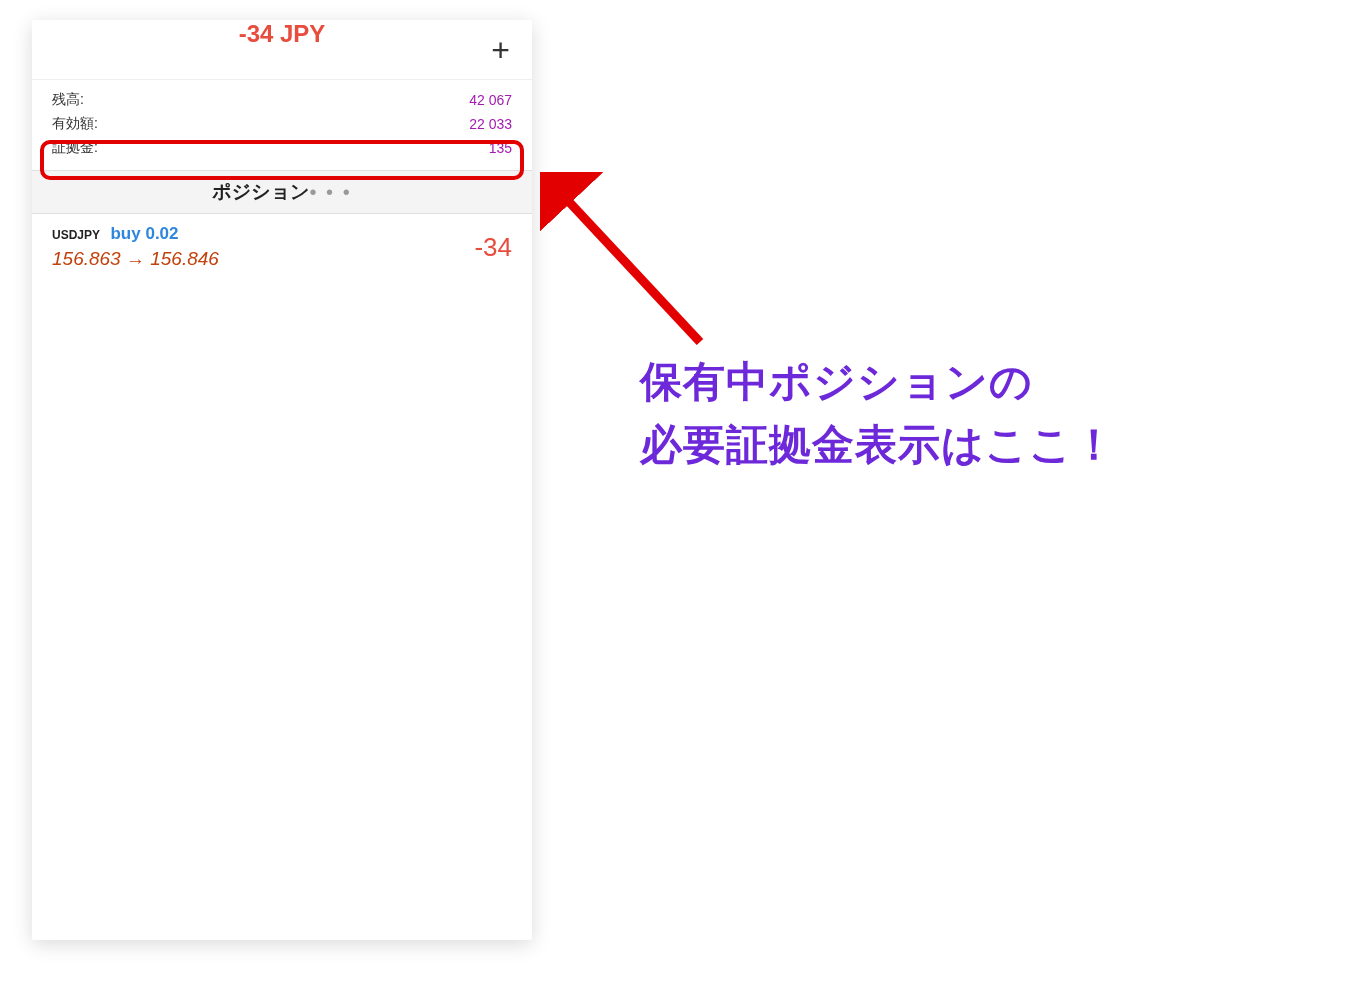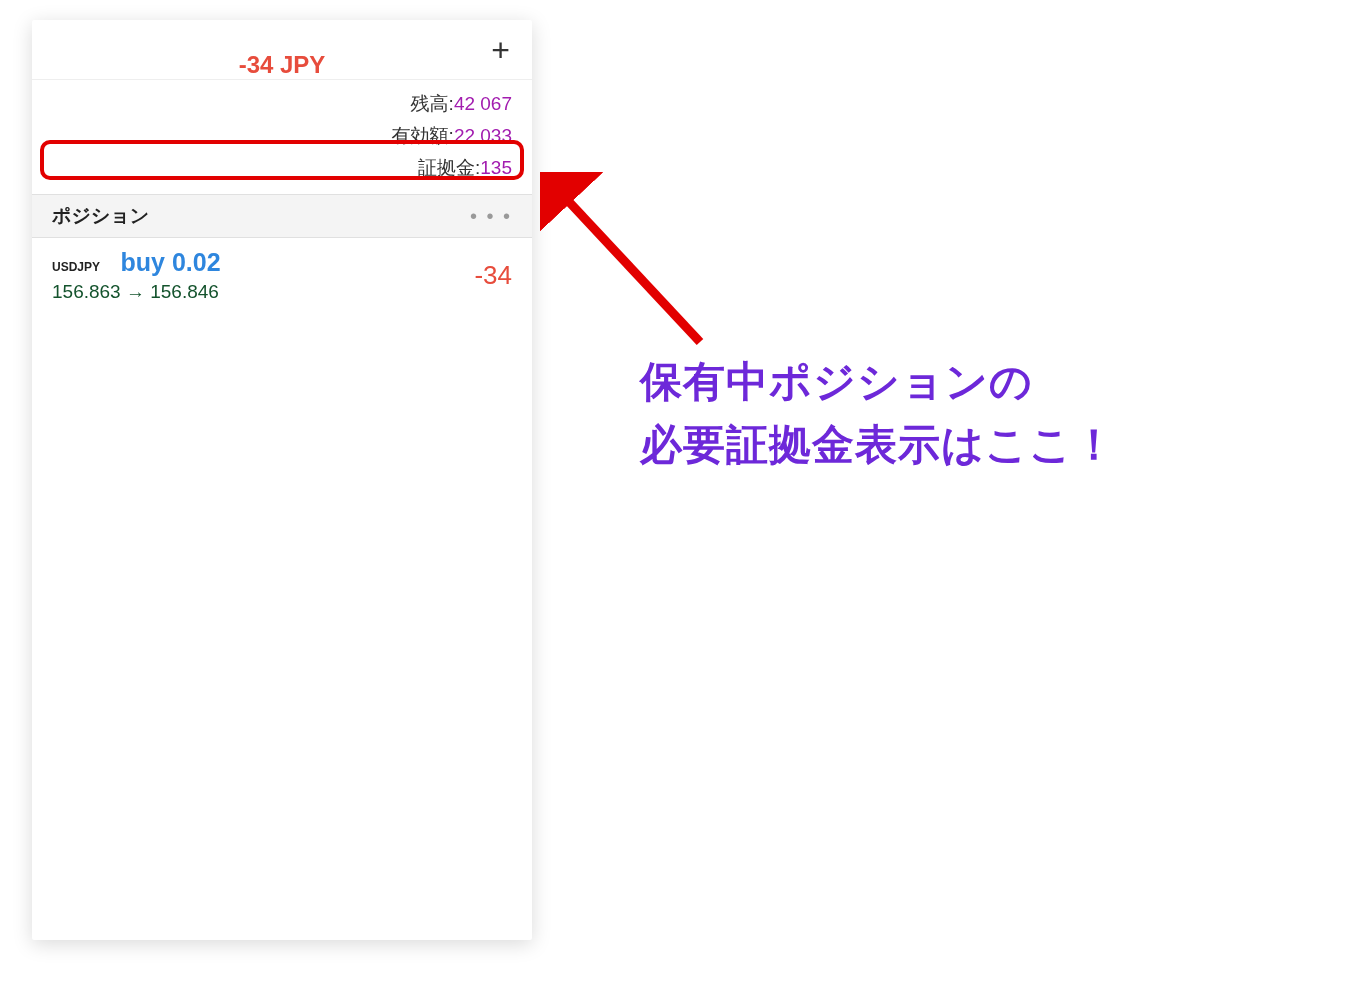--- a/index.html
+++ b/index.html
@@ -15,21 +15,21 @@
       left: 32px;
       top: 20px;
       width: 500px;
       height: 920px;
       background: #fff;
       box-shadow: 0 4px 20px rgba(0,0,0,0.15);
       border-radius: 2px;
     }
     .header {
       display: flex;
-      align-items: flex-end;
+      align-items: flex-start;
       justify-content: center;
       position: relative;
       height: 60px;
       border-bottom: 1px solid #eee;
     }
     .header-title {
       color: #e74c3c;
       font-size: 24px;
       font-weight: 600;
     }
@@ -43,40 +43,40 @@
       color: #333;
       cursor: pointer;
       line-height: 1;
     }
     .info-section {
       position: relative;
       padding: 8px 0 4px 0;
     }
     .info-row {
       display: flex;
-      justify-content: flex-end;
+      justify-content: space-between;
       align-items: center;
       padding: 3px 20px;
-      font-size: 19px;
+      font-size: 14px;
     }
     .info-label { color: #333; }
     .info-value { color: #a21caf; font-weight: 500; }
     .highlight-box {
       position: absolute;
       left: 8px;
       right: 8px;
       top: 60px;
       height: 40px;
       border: 4px solid #e20000;
       border-radius: 10px;
       pointer-events: none;
     }
     .positions-header {
       display: flex;
-      justify-content: space-between;
+      justify-content: center;
       align-items: center;
       background: #f4f4f4;
       padding: 8px 20px;
       border-top: 1px solid #e0e0e0;
       border-bottom: 1px solid #e0e0e0;
       margin-top: 6px;
     }
     .positions-title { font-size: 19px; font-weight: 700; color: #222; }
     .dots {
       color: #999;
@@ -86,22 +86,22 @@
     }
     .position-item {
       display: flex;
       justify-content: space-between;
       align-items: center;
       padding: 10px 20px 14px 20px;
     }
     .pos-left { display: flex; flex-direction: column; gap: 4px; }
     .pos-line1 { display: inline-block; }
     .pos-symbol { font-size: 12px; font-weight: 700; color: #222; }
-    .pos-action { font-size: 25px; font-weight: 700; color: #2e86de; margin-left: 16px; }
-    .pos-prices { font-size: 19px; color: #14532d; }
+    .pos-action { font-size: 17px; font-weight: 700; color: #2e86de; margin-left: 6px; }
+    .pos-prices { font-size: 19px; color: #c2410c; font-style: italic; }
     .pos-pl { font-size: 26px; color: #e74c3c; font-weight: 500; margin-left: 14px; }
     .annotation {
       position: absolute;
       left: 640px;
       top: 350px;
       color: #6d28d9;
       font-size: 42px;
       font-weight: 900;
       line-height: 1.5;
       letter-spacing: 1px;

